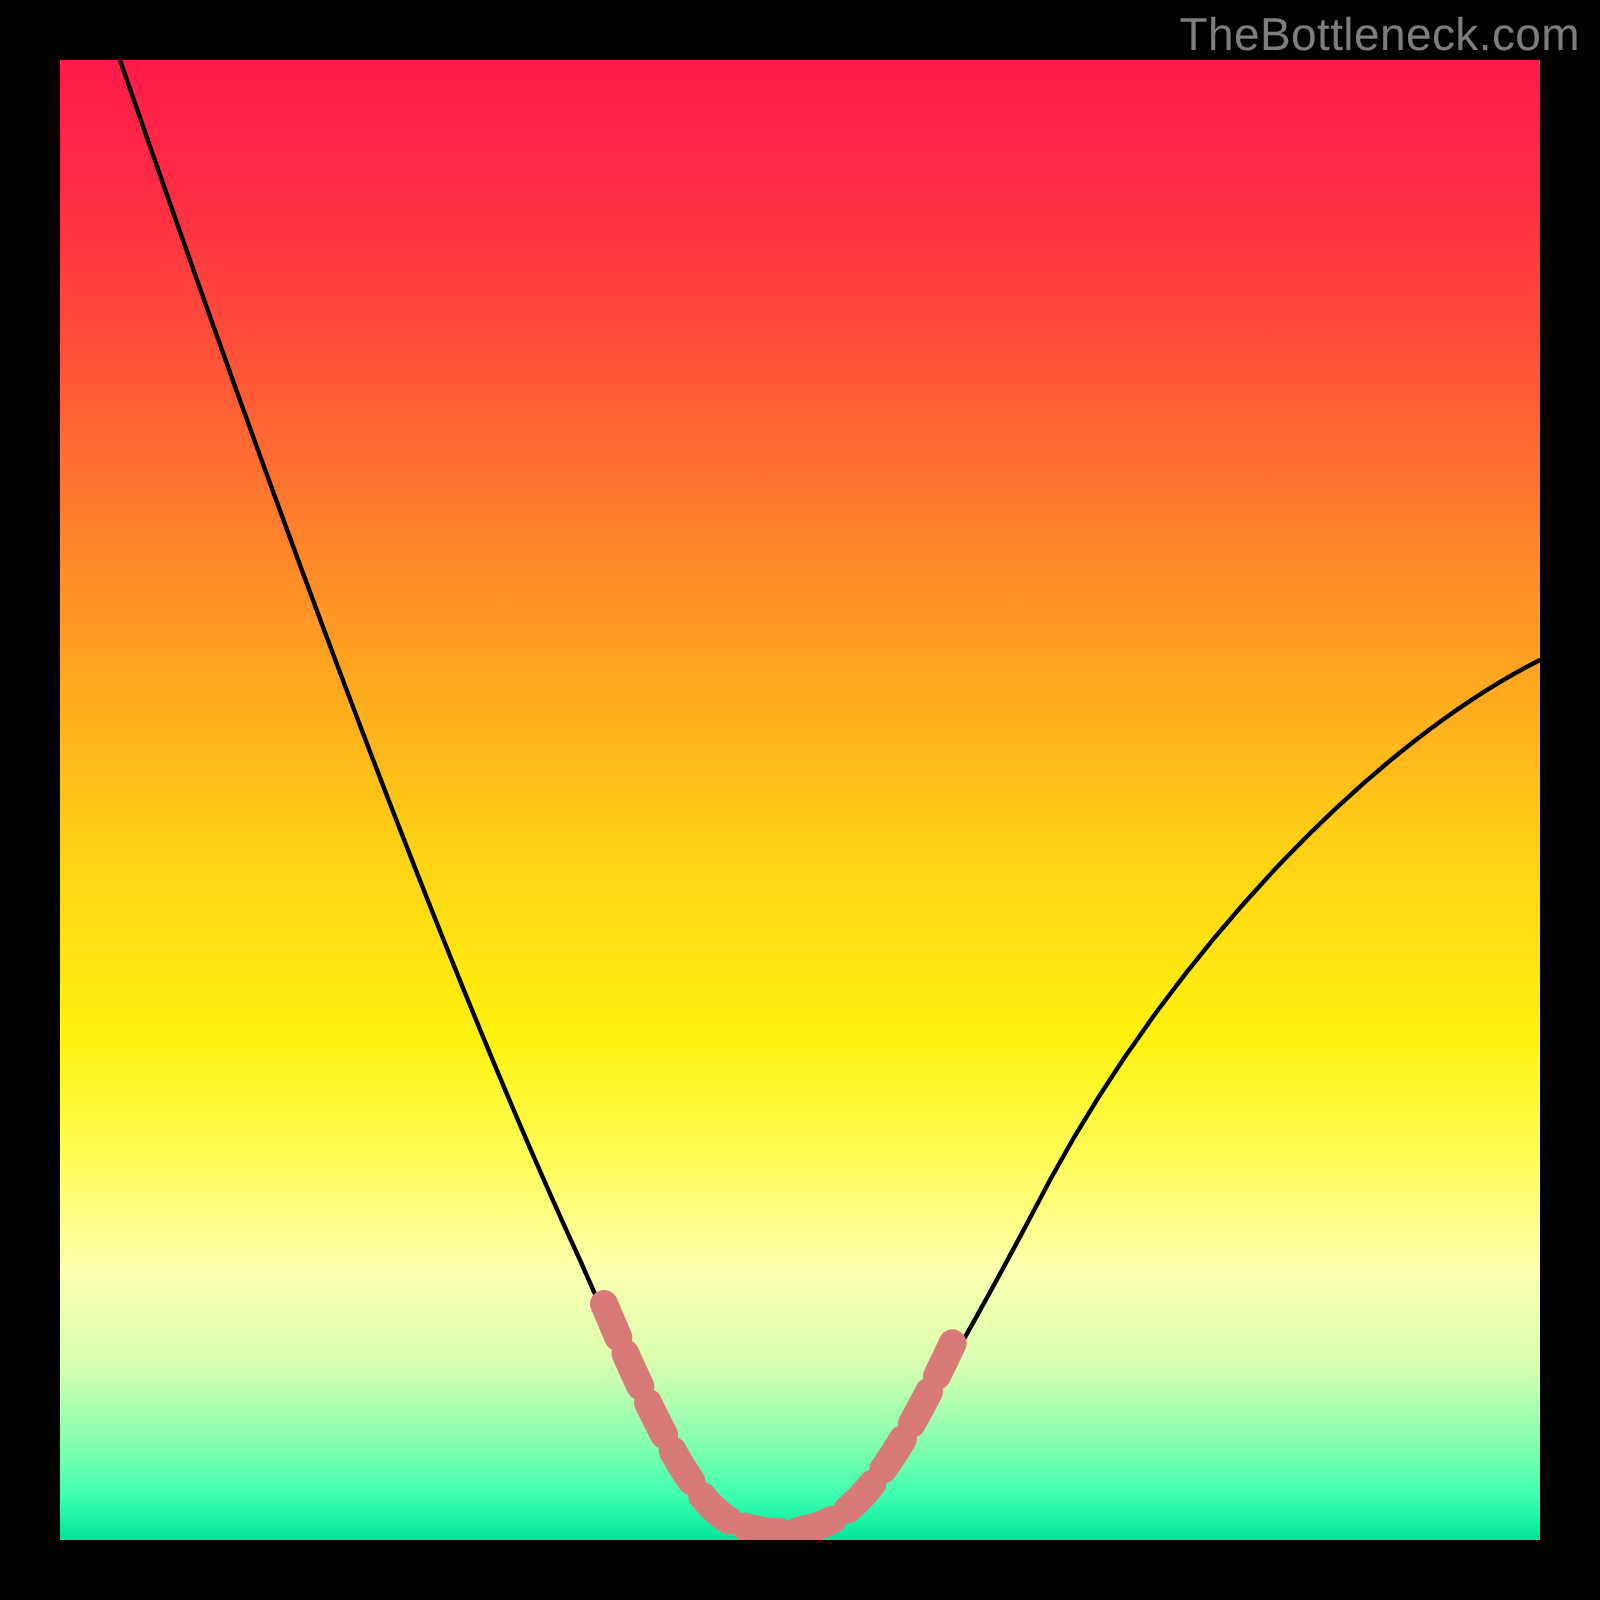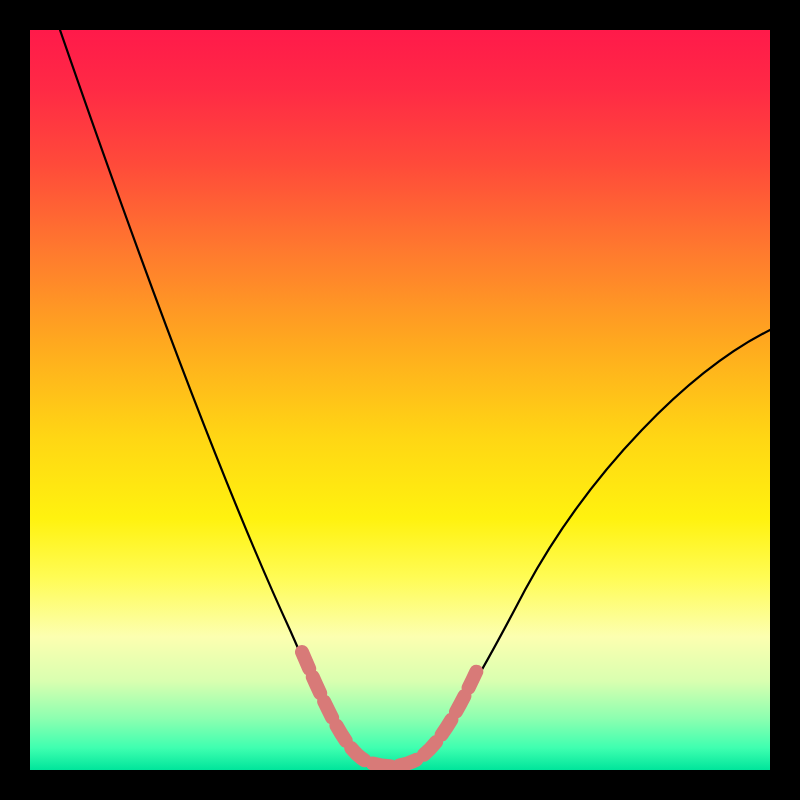--- a/index.html
+++ b/index.html
@@ -72,20 +72,21 @@
     font-size: 23px;
     font-weight: 500;
     letter-spacing: 0.2px;
     user-select: none;
   }
 </style>
 </head>
 <body>
 
 <div class="frame">
+  <div class="watermark">TheBottleneck.com</div>
 
   <div class="plot-area">
     <div class="gradient"></div>
 
     <svg class="curve-svg" viewBox="0 0 740 740" preserveAspectRatio="none">
       <path class="curve-path" d="M 30 0
                C 120 260, 200 470, 260 600
                C 295 680, 315 718, 335 730
                C 350 738, 368 738, 385 730
                C 408 718, 440 665, 495 560

